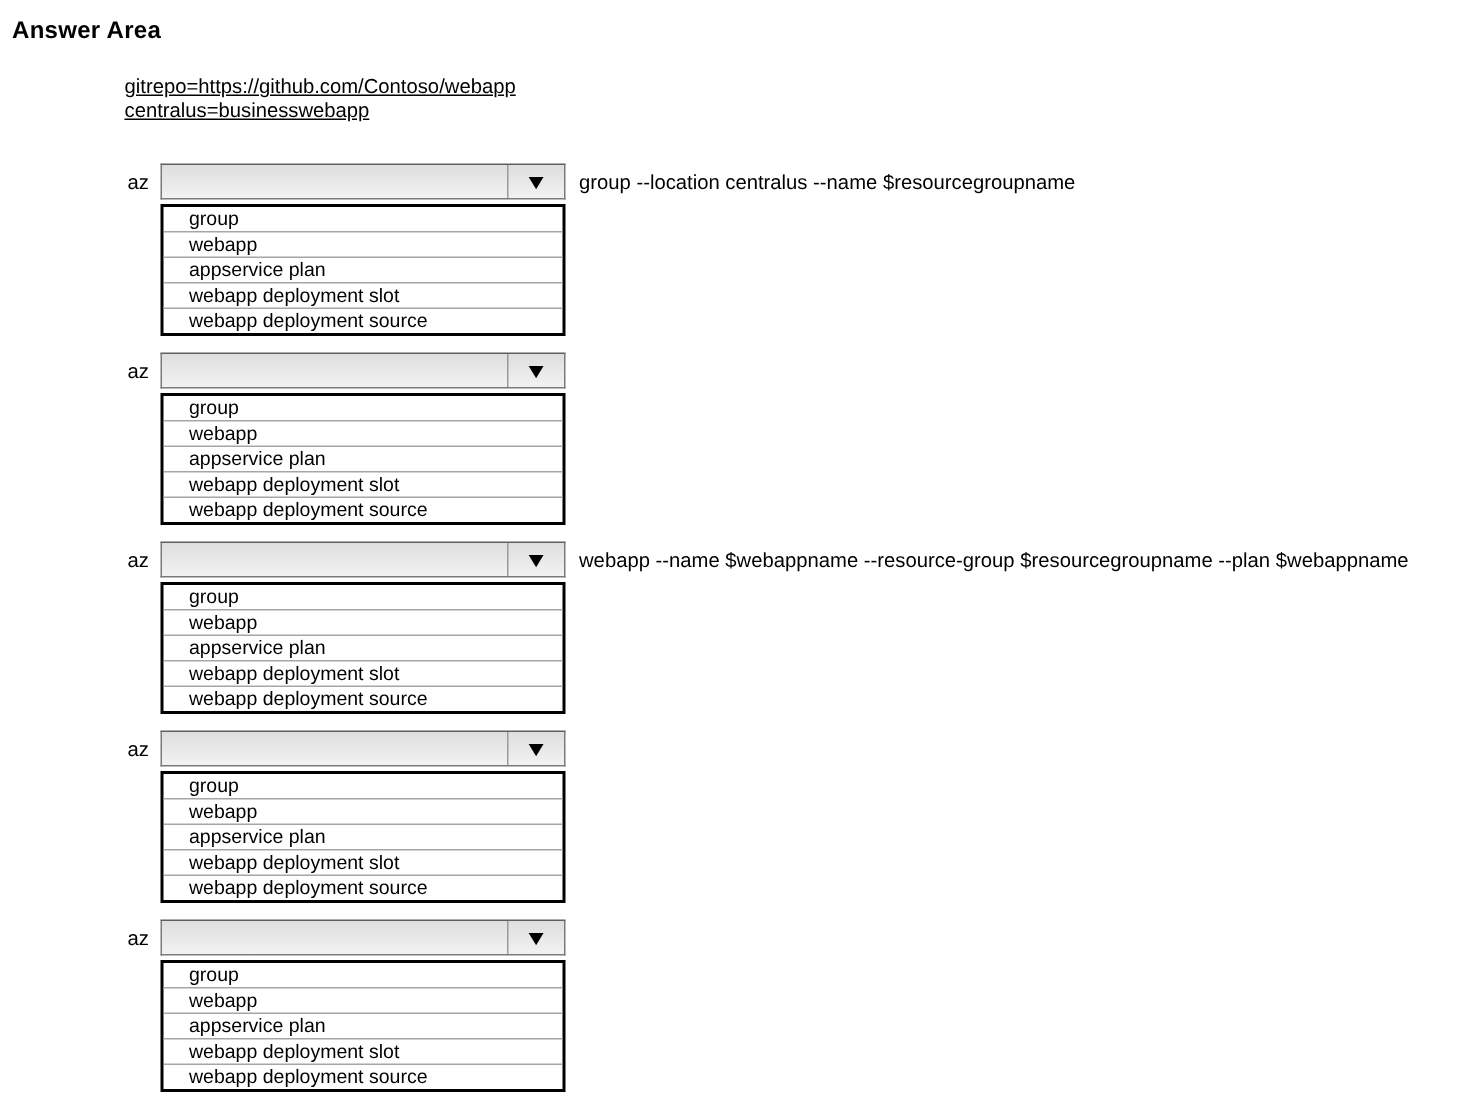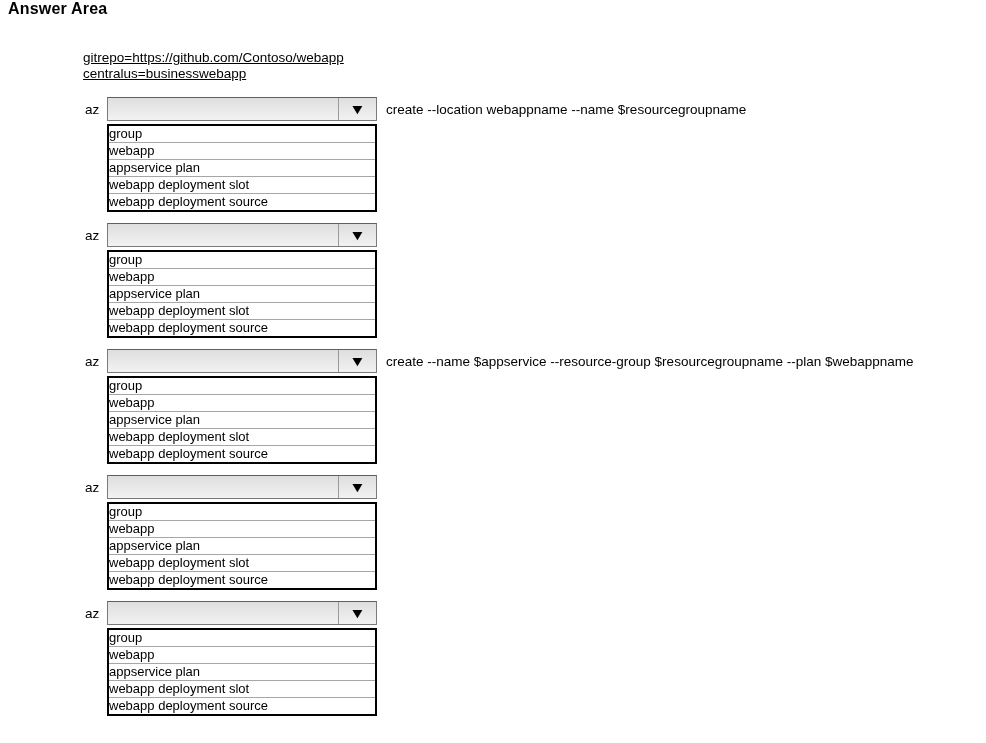--- a/index.html
+++ b/index.html
@@ -12,38 +12,38 @@
   #page {
     position: relative;
     width: 986px;
     height: 743px;
     background: #ffffff;
     overflow: hidden;
   }
   .page-title {
     position: absolute;
     left: 8px;
-    top: 0;
+    top: 12px;
     font-size: 16px;
     font-weight: bold;
     letter-spacing: 0.2px;
   }
   .vars {
     position: absolute;
     left: 83px;
     top: 50px;
     font-size: 13.5px;
     line-height: 16px;
     white-space: nowrap;
     text-decoration: underline;
   }
   .blocks {
     position: absolute;
     left: 85px;
-    top: 96px;
+    top: 108px;
   }
   .block {
     margin-bottom: 10px;
   }
   .row-top {
     display: flex;
     align-items: center;
     height: 26px;
   }
   .az {
@@ -95,21 +95,21 @@
     margin: 2px 0 0 22px;
     padding: 0;
     width: 266px;
     border: 2px solid #000;
     background: #fff;
   }
   .options li {
     height: 16px;
     line-height: 16px;
     font-size: 13px;
-    padding-left: 0;
+    padding-left: 17px;
     border-bottom: 1px solid #a6a6a6;
     white-space: nowrap;
     cursor: default;
   }
   .options li:last-child {
     border-bottom: none;
   }
 </style>
 </head>
 <body>
@@ -128,21 +128,21 @@
     <div class="block">
       <div class="row-top">
         <span class="az">az</span>
         <div class="dropdown">
           <div class="dd-field"></div>
           <div class="dd-arrow">
             <span class="tri">▼</span>
           </div>
         </div>
         <div class="command">
-          <div>create --location webappname --name $resourcegroupname</div>
+          <div>group --location centralus --name $resourcegroupname</div>
         </div>
       </div>
       <ul class="options">
         <li>group</li>
         <li>webapp</li>
         <li>appservice plan</li>
         <li>webapp deployment slot</li>
         <li>webapp deployment source</li>
       </ul>
     </div>
@@ -169,21 +169,21 @@
     <div class="block">
       <div class="row-top">
         <span class="az">az</span>
         <div class="dropdown">
           <div class="dd-field"></div>
           <div class="dd-arrow">
             <span class="tri">▼</span>
           </div>
         </div>
         <div class="command">
-          <div>create --name $appservice --resource-group $resourcegroupname --plan $webappname</div>
+          <div>webapp --name $webappname --resource-group $resourcegroupname --plan $webappname</div>
         </div>
       </div>
       <ul class="options">
         <li>group</li>
         <li>webapp</li>
         <li>appservice plan</li>
         <li>webapp deployment slot</li>
         <li>webapp deployment source</li>
       </ul>
     </div>

